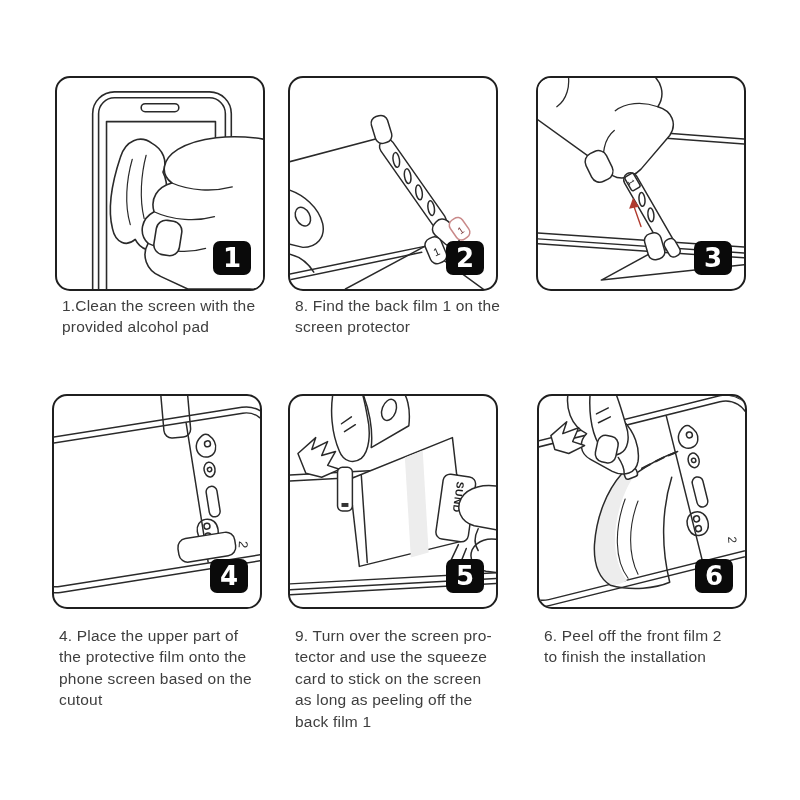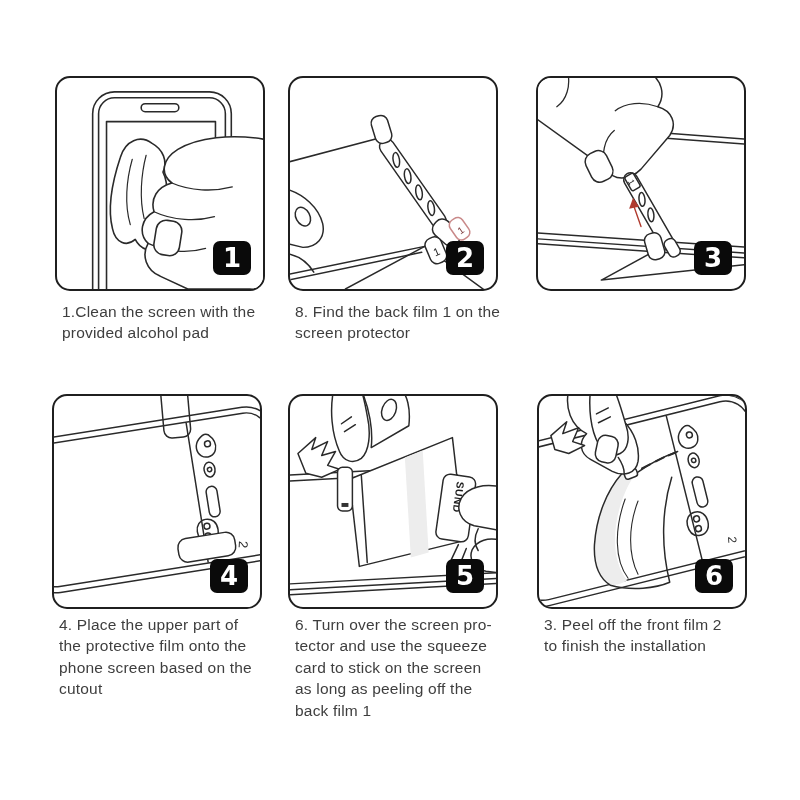--- a/index.html
+++ b/index.html
@@ -4,22 +4,22 @@
 <style>
   html,body{margin:0;padding:0;background:#ffffff;}
   body{width:800px;height:800px;position:relative;font-family:"Liberation Sans",sans-serif;overflow:hidden;}
   .cell{position:absolute;width:236px;}
   #c1{left:55px;top:76px}#c2{left:288px;top:76px}#c3{left:536px;top:76px}
   #c4{left:52px;top:394px}#c5{left:288px;top:394px}#c6{left:537px;top:394px}
   .panel{position:relative;width:210px;height:215px;border:2px solid #1f1f1f;border-radius:15px;background:#fff;box-sizing:border-box;overflow:hidden;}
   .panel svg{position:absolute;left:0;top:0;width:206px;height:211px;display:block;}
   .badge{position:absolute;right:12px;bottom:14px;width:38px;height:34px;background:#0a0a0a;border-radius:7px;color:#fff;
          font-family:"DejaVu Sans",sans-serif;font-weight:bold;font-size:26px;line-height:34px;text-align:center;}
-  .caption{margin-top:10px;padding-left:7px;color:#3e3e3e;font-size:15.5px;line-height:1.38;letter-spacing:0.2px;white-space:pre-line;}
-  .row2 .caption{margin-top:5px;}
+  .caption{margin-top:4px;padding-left:7px;color:#3e3e3e;font-size:15.5px;line-height:1.38;letter-spacing:0.2px;white-space:pre-line;}
+  .row2 .caption{margin-top:16px;}
   text{font-family:"Liberation Sans",sans-serif;}
 </style>
 </head>
 <body>
 
 <div class="cell" id="c1">
   <div class="panel">
     <svg viewBox="0 0 208 213">
       <g fill="none" stroke="#2a2a2a" stroke-width="1.6" stroke-linecap="round" stroke-linejoin="round">
         <rect x="36" y="14" width="140" height="228" rx="22"></rect>
@@ -149,21 +149,21 @@
           <rect x="151" y="80" width="33" height="66" rx="7" fill="#fff"></rect>
           <text transform="translate(165,86) rotate(90)" font-size="10.5" font-weight="bold" fill="#1c1c1c" stroke="none" letter-spacing="0.5">SUND</text>
         </g>
         <path fill="#fff" d="M214,92 C196,88 180,92 173,103 C167,114 172,127 186,131 L214,136 Z"></path>
         <path fill="#fff" d="M214,146 C200,142 189,146 184,155 C180,165 186,175 198,177 L214,179 Z"></path>
         <path d="M190,134 C186,142 186,150 190,156 M170,150 L163,165 M178,154 L172,169"></path>
       </g>
     </svg>
     <span class="badge">5</span>
   </div>
-  <div class="caption">6. Turn over the screen pro-
+  <div class="caption">9. Turn over the screen pro-
 tector and use the squeeze
 card to stick on the screen
 as long as peeling off the
 back film 1</div>
 </div>
 
 <div class="cell row2" id="c6">
   <div class="panel">
     <svg viewBox="0 0 208 213">
       <g fill="none" stroke="#2a2a2a" stroke-width="1.5" stroke-linecap="round" stroke-linejoin="round">
@@ -190,15 +190,15 @@
         <path fill="#fff" d="M30,-6 C26,12 32,30 48,38 C40,46 41,58 52,64 L74,76 C86,82 98,78 100,66 C102,52 96,36 86,26 C76,6 58,-6 30,-6 Z"></path>
         <path fill="#fff" d="M52,-6 C50,12 52,34 60,48 C64,58 74,62 82,58 C90,54 92,42 88,30 C84,16 80,2 76,-6 Z"></path>
         <rect fill="#fff" x="58" y="40" width="21" height="27" rx="8" transform="rotate(12 68 53)"></rect>
         <path d="M58,18 L70,12 M60,27 L72,21"></path>
         <path fill="#fff" d="M12,40 L28,26 L24,38 L40,32 L34,46 L46,50 L30,58 L16,54 Z"></path>
         <path d="M80,62 C84,68 86,72 86,78"></path>
       </g>
     </svg>
     <span class="badge">6</span>
   </div>
-  <div class="caption">3. Peel off the front film 2
+  <div class="caption">6. Peel off the front film 2
 to finish the installation</div>
 </div>
 
 </body></html>

